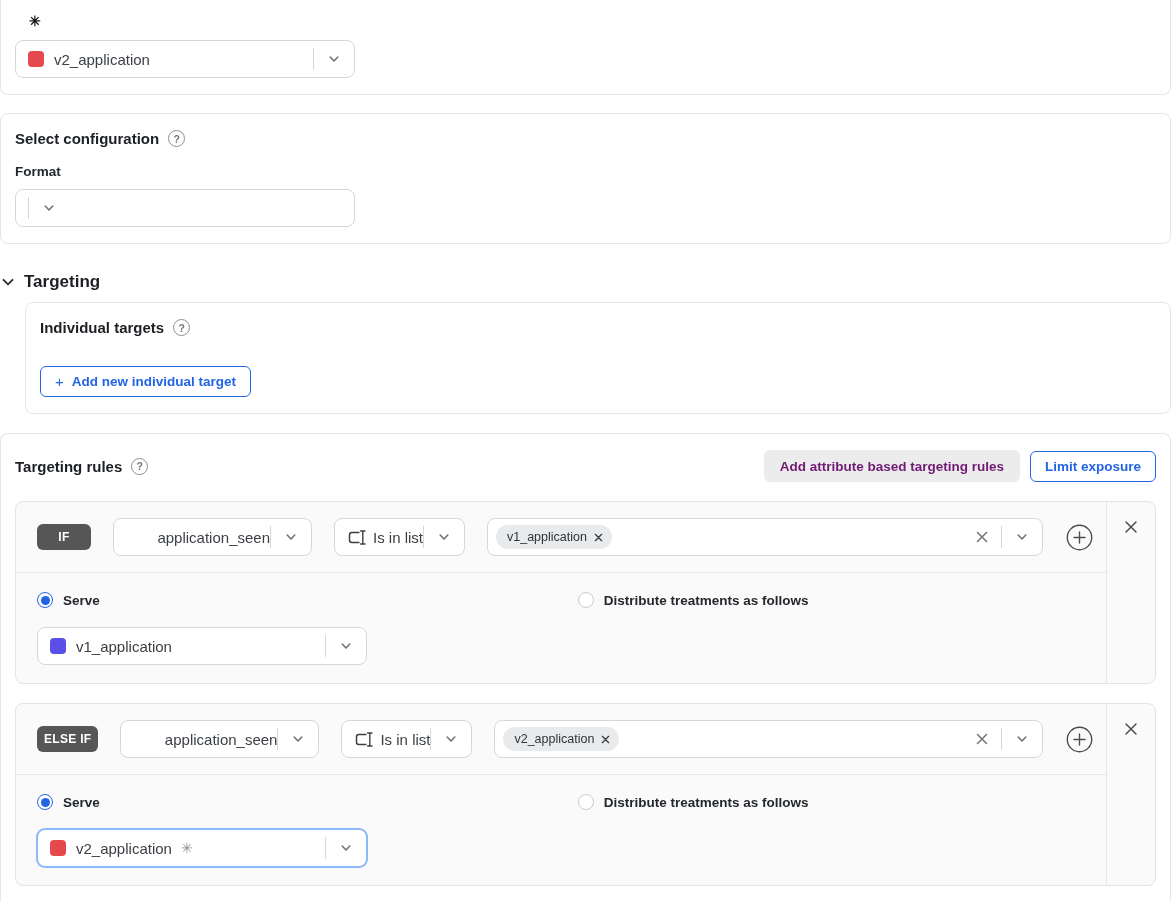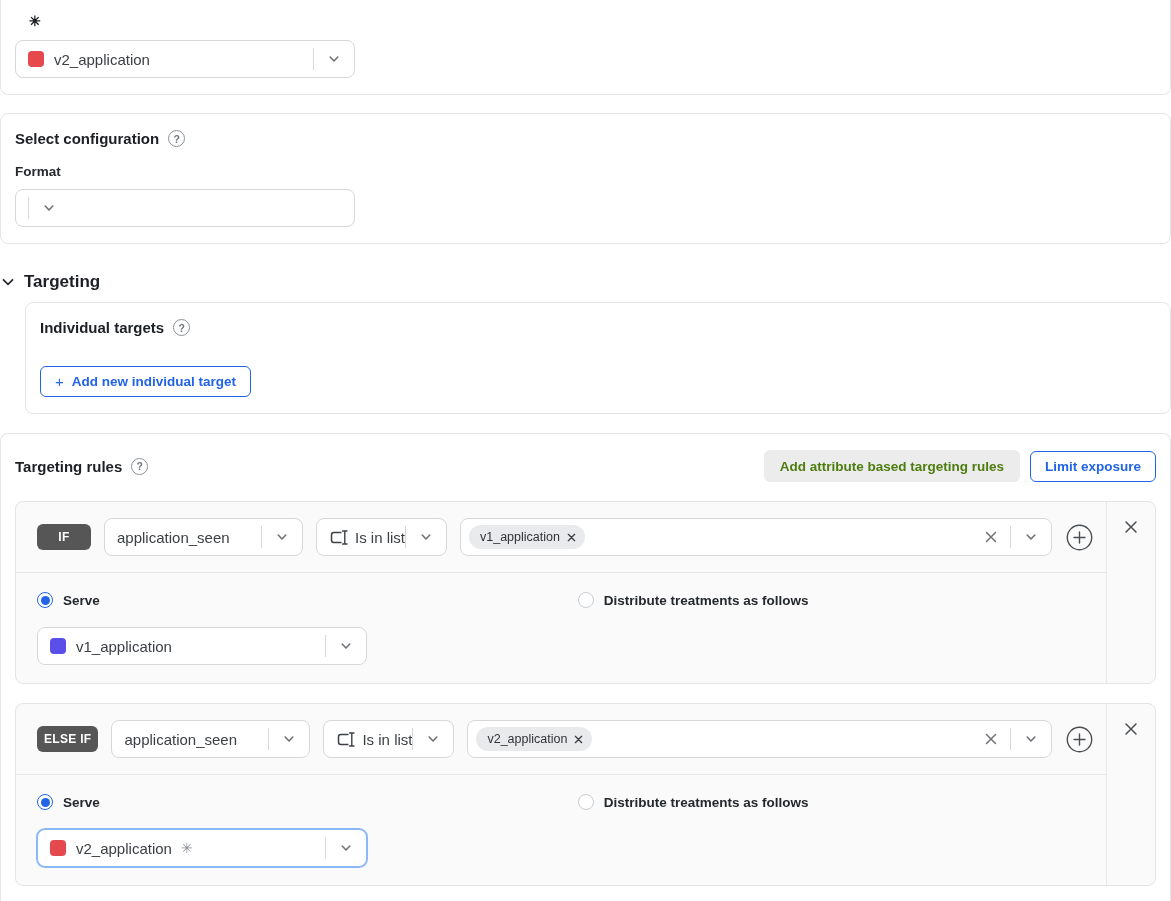--- a/index.html
+++ b/index.html
@@ -38,29 +38,29 @@
   .label { font-size:13.5px; font-weight:700; color:#24282d; margin-top:17px; }
 
   .targeting-header { display:flex; align-items:center; gap:8px; margin:28px 0 0; font-size:17px; font-weight:700; color:#1c1f23; }
 
   .btn-outline-blue { display:inline-flex; align-items:center; gap:8px; height:31px; padding:0 14px;
       border:1px solid #2264e5; border-radius:6px; background:#fff; color:#2264e5;
       font-size:13.5px; font-weight:700; cursor:pointer; font-family:inherit; }
   .btn-outline-blue .plus { font-size:15px; font-weight:400; }
   #add-target-btn { margin-top:30px; }
   .btn-gray { display:inline-flex; align-items:center; height:32px; padding:0 16px; border:none;
-      border-radius:6px; background:#ececec; color:#4d7c0f; font-size:13.5px; font-weight:700; font-family:inherit; }
+      border-radius:6px; background:#ececec; color:#701a75; font-size:13.5px; font-weight:700; font-family:inherit; }
   .rules-header { display:flex; align-items:center; }
   .rules-actions { margin-left:auto; display:flex; gap:10px; align-items:center; }
 
   
   .rule { border:1px solid #e3e4e6; border-radius:8px; background:#fafafa; display:flex; margin-top:19px; overflow:hidden; }
   .rule-main { flex:1; border-right:1px solid #e6e7e9; min-width:0; }
   .rule-close { width:48px; display:flex; justify-content:center; align-items:flex-start; padding-top:15px; }
-  .cond { display:flex; align-items:center; gap:13px; height:71px; padding:0 13px 0 21px; border-bottom:1px solid #e6e7e9; }
+  .cond { display:flex; align-items:center; gap:22px; height:71px; padding:0 13px 0 21px; border-bottom:1px solid #e6e7e9;text-align:right; }
   .badge { min-width:54px; height:26px; background:#565656; color:#fff; border-radius:6px;
            display:inline-flex; align-items:center; justify-content:center; padding:0 7px;
            font-size:12px; font-weight:700; letter-spacing:.3px; flex:none; }
   .badge.small { font-size:12px; }
   .values { flex:1; display:flex; align-items:center; height:38px; min-width:0; background:#fff;
             border:1px solid #d5d7da; border-radius:8px; padding-left:8px; }
   .chip { display:inline-flex; align-items:center; gap:7px; background:#e9eaec; border-radius:12px;
           height:24px; padding:0 9px 0 11px; font-size:12.5px; color:#2e3338; white-space:nowrap; }
   .values .spacer { flex:1; }
   .vals-right { display:flex; align-items:center; align-self:stretch; }

